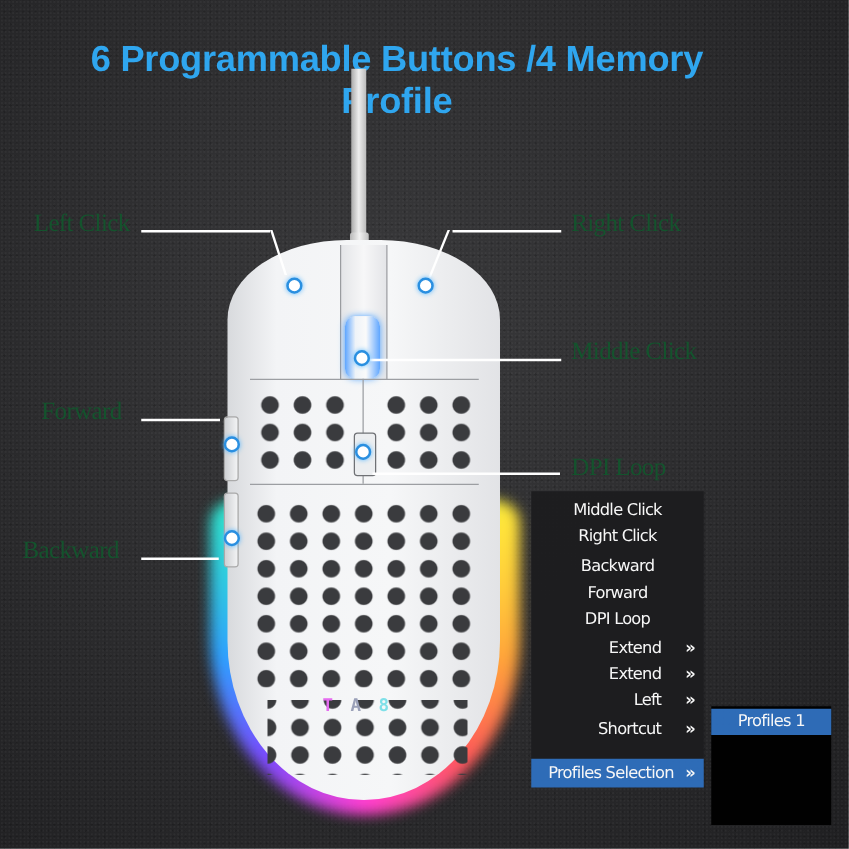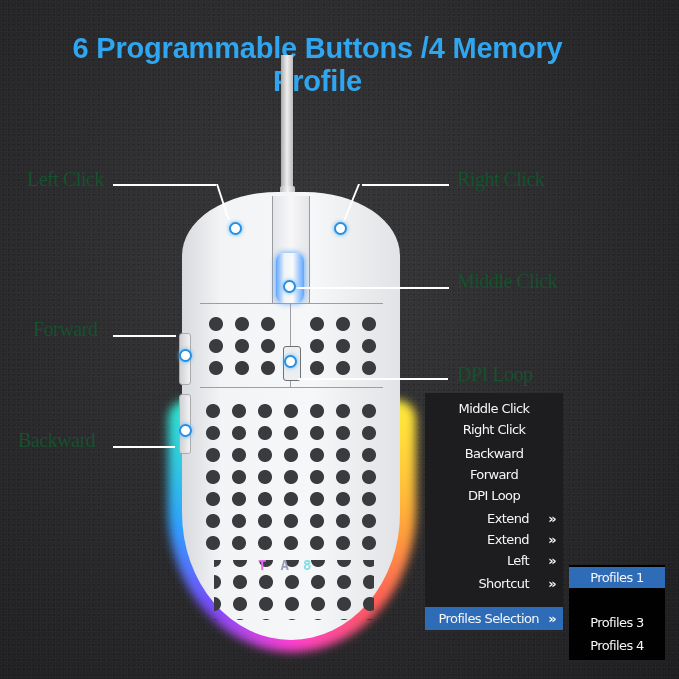--- a/index.html
+++ b/index.html
@@ -177,19 +177,13 @@
   <div class="menu-item sub active" style="top:186px; height:23px; line-height:23px;margin-top:28px;">
       <span class="txt">Profiles Selection</span>
       <span class="chev">»</span>
     </div>
 </div>
 
 <div class="submenu">
   <div class="menu-item active" style="top:2px; height:21px;">
       <span class="txt">Profiles 1</span>
     </div>
-  <div class="menu-item" style="top:47px;">
-      <span class="txt">Profiles 3</span>
-    </div>
-  <div class="menu-item" style="top:70px;">
-      <span class="txt">Profiles 4</span>
-    </div>
 </div>
 
 </body></html>

